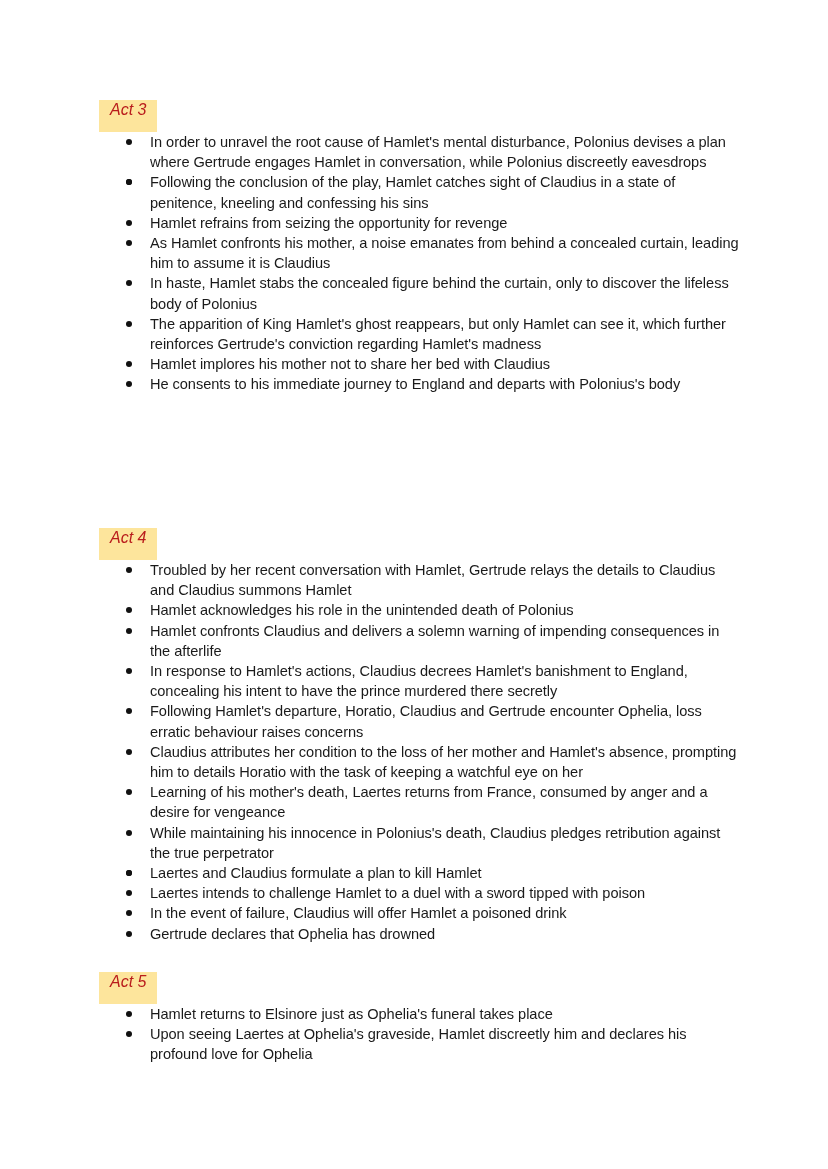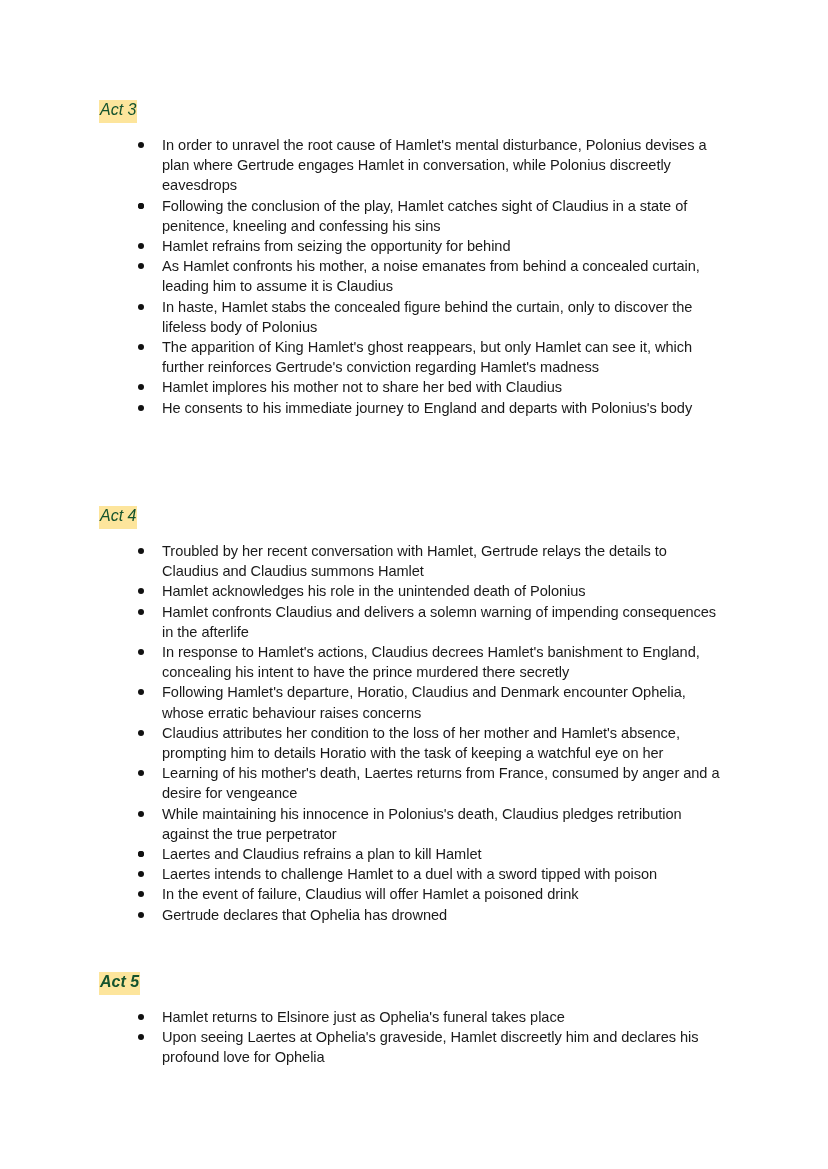--- a/index.html
+++ b/index.html
@@ -25,28 +25,28 @@
     .section {
       position: absolute;
       left: 99px;
       width: 640px;
     }
     .act-heading {
       display: inline-block;
       font-style: italic;
       font-size: 16px;
       line-height: 20px;
-      height: 23px;
-      padding: 0 1px;
+      height: 32px;
+      padding: 0 11px;
       margin: 0;
-      color: #14532d;
+      color: #b91c1c;
     }
     ul.bullets {
       list-style: none;
-      margin: 12px;
+      margin: 0;
       padding: 0;
     }
     ul.bullets li {
       position: relative;
       padding-left: 51px;
       font-size: 14.6px;
       line-height: 20.2px;
       letter-spacing: -0.05px;
     }
     ul.bullets li .dot {
@@ -63,49 +63,49 @@
 <body>
 
 <div class="page">
 
   <div class="section" style="top:100px;">
     <div class="act-heading" style="background:#fde59c;">Act 3</div>
     <ul class="bullets">
       <li><span class="dot"></span><span>In order to unravel the root cause of Hamlet's mental disturbance, Polonius devises a plan where Gertrude engages Hamlet in conversation, while Polonius discreetly eavesdrops</span></li>
       <li><span class="dot"></span></li>
       <li><span class="dot"></span><span>Following the conclusion of the play, Hamlet catches sight of Claudius in a state of penitence, kneeling and confessing his sins</span></li>
-      <li><span class="dot"></span><span>Hamlet refrains from seizing the opportunity for behind</span></li>
+      <li><span class="dot"></span><span>Hamlet refrains from seizing the opportunity for revenge</span></li>
       <li><span class="dot"></span><span>As Hamlet confronts his mother, a noise emanates from behind a concealed curtain, leading him to assume it is Claudius</span></li>
       <li><span class="dot"></span><span>In haste, Hamlet stabs the concealed figure behind the curtain, only to discover the lifeless body of Polonius</span></li>
       <li><span class="dot"></span><span>The apparition of King Hamlet's ghost reappears, but only Hamlet can see it, which further reinforces Gertrude's conviction regarding Hamlet's madness</span></li>
       <li><span class="dot"></span><span>Hamlet implores his mother not to share her bed with Claudius</span></li>
       <li><span class="dot"></span><span>He consents to his immediate journey to England and departs with Polonius's body</span></li>
     </ul>
   </div>
 
-  <div class="section" style="top:506px;">
+  <div class="section" style="top:528px;">
     <div class="act-heading" style="background:#fde59c;">Act 4</div>
     <ul class="bullets">
       <li><span class="dot"></span><span>Troubled by her recent conversation with Hamlet, Gertrude relays the details to Claudius and Claudius summons Hamlet</span></li>
       <li><span class="dot"></span><span>Hamlet acknowledges his role in the unintended death of Polonius</span></li>
       <li><span class="dot"></span><span>Hamlet confronts Claudius and delivers a solemn warning of impending consequences in the afterlife</span></li>
       <li><span class="dot"></span><span>In response to Hamlet's actions, Claudius decrees Hamlet's banishment to England, concealing his intent to have the prince murdered there secretly</span></li>
-      <li><span class="dot"></span><span>Following Hamlet's departure, Horatio, Claudius and Denmark encounter Ophelia, whose erratic behaviour raises concerns</span></li>
+      <li><span class="dot"></span><span>Following Hamlet's departure, Horatio, Claudius and Gertrude encounter Ophelia, loss erratic behaviour raises concerns</span></li>
       <li><span class="dot"></span><span>Claudius attributes her condition to the loss of her mother and Hamlet's absence, prompting him to details Horatio with the task of keeping a watchful eye on her</span></li>
       <li><span class="dot"></span><span>Learning of his mother's death, Laertes returns from France, consumed by anger and a desire for vengeance</span></li>
       <li><span class="dot"></span><span>While maintaining his innocence in Polonius's death, Claudius pledges retribution against the true perpetrator</span></li>
       <li><span class="dot"></span></li>
-      <li><span class="dot"></span><span>Laertes and Claudius refrains a plan to kill Hamlet</span></li>
+      <li><span class="dot"></span><span>Laertes and Claudius formulate a plan to kill Hamlet</span></li>
       <li><span class="dot"></span><span>Laertes intends to challenge Hamlet to a duel with a sword tipped with poison</span></li>
       <li><span class="dot"></span><span>In the event of failure, Claudius will offer Hamlet a poisoned drink</span></li>
       <li><span class="dot"></span><span>Gertrude declares that Ophelia has drowned</span></li>
     </ul>
   </div>
 
   <div class="section" style="top:972px;">
-    <div class="act-heading" style="background:#fde59c;font-weight:bold;">Act 5</div>
+    <div class="act-heading" style="background:#fde59c;">Act 5</div>
     <ul class="bullets">
       <li><span class="dot"></span><span>Hamlet returns to Elsinore just as Ophelia's funeral takes place</span></li>
       <li><span class="dot"></span><span>Upon seeing Laertes at Ophelia's graveside, Hamlet discreetly him and declares his profound love for Ophelia</span></li>
     </ul>
   </div>
 
 </div>
 
 </body></html>

